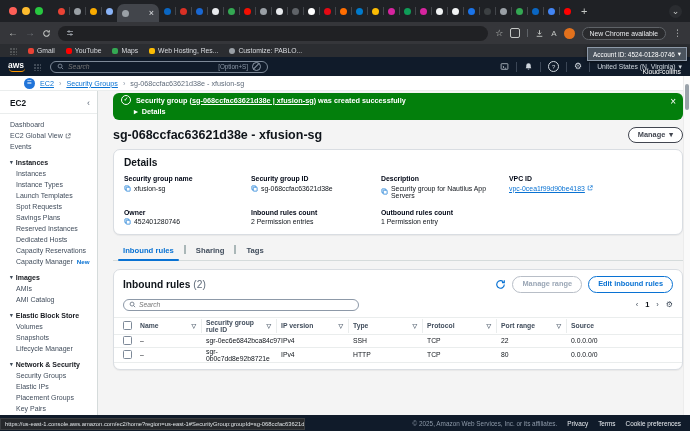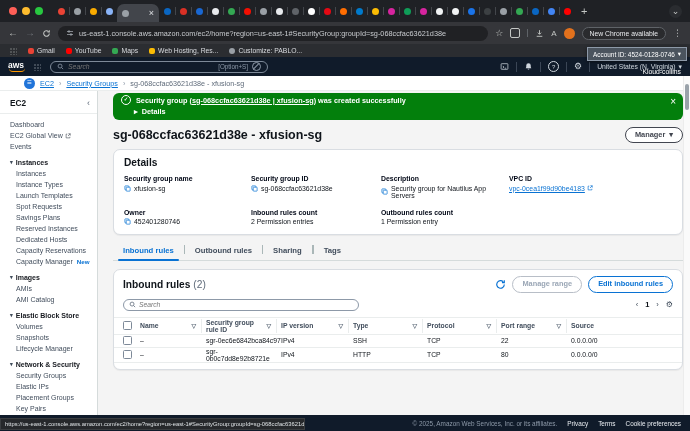--- a/index.html
+++ b/index.html
@@ -247,21 +247,20 @@
     </span>
     <div class="omnibox">
       <span class="icon-svg">
         <svg width="8" height="8" viewBox="0 0 16 16" fill="none" stroke="#9aa0a6" stroke-width="1.6">
             <line x1="2" y1="5" x2="14" y2="5"></line>
             <line x1="2" y1="11" x2="14" y2="11"></line>
             <circle cx="6" cy="5" r="1.6" fill="#9aa0a6"></circle>
             <circle cx="10" cy="11" r="1.6" fill="#9aa0a6"></circle>
           </svg>
       </span>
-      <input readonly="" value="us-east-1.console.aws.amazon.com/ec2/home?region=us-east-1#SecurityGroup:groupId=sg-068ccfac63621d38e" style="">
     </div>
     <div class="tb-right">
       <span style="font-size:9px">☆</span>
       <span class="extbox"></span>
       <span class="vdiv"></span>
       <span class="icon-svg">
         <svg width="9" height="9" viewBox="0 0 16 16" fill="none" stroke="#c4c7c5" stroke-width="1.6">
             <path d="M8 2v7"></path>
             <path d="M5 6.5 8 9.5l3-3"></path>
             <path d="M3 13h10"></path>
@@ -486,21 +485,21 @@
         <div class="flash-details">
           <span>▸</span>
           <span>Details</span>
         </div>
         <span class="flash-close">×</span>
       </div>
 
       <div class="pagehead">
         <span class="pagetitle">sg-068ccfac63621d38e - xfusion-sg</span>
         <span class="btn">
-          <span>Manager</span>
+          <span>Manage</span>
           <span>▾</span>
         </span>
       </div>
 
       <div class="card details-card">
         <div class="card-h">Details</div>
         <div class="dgrid">
           <div>
             <div class="field-label">Security group name</div>
             <div class="field-val">
@@ -576,21 +575,20 @@
                 <span>1 Permission entry</span>
               </div>
           </div>
           <div></div>
         </div>
       </div>
 
       <div class="tabsrow">
         <span class="tabitem active">Inbound rules</span>
         <span class="tabdiv"></span>
-        <span class="tabitem">Outbound rules</span>
         <span class="tabdiv"></span>
         <span class="tabitem">Sharing</span>
         <span class="tabdiv"></span>
         <span class="tabdiv"></span>
         <span class="tabitem">Tags</span>
       </div>
 
       <div class="card rules-card">
         <div class="rules-head">
           <span class="rules-title">Inbound rules</span>

